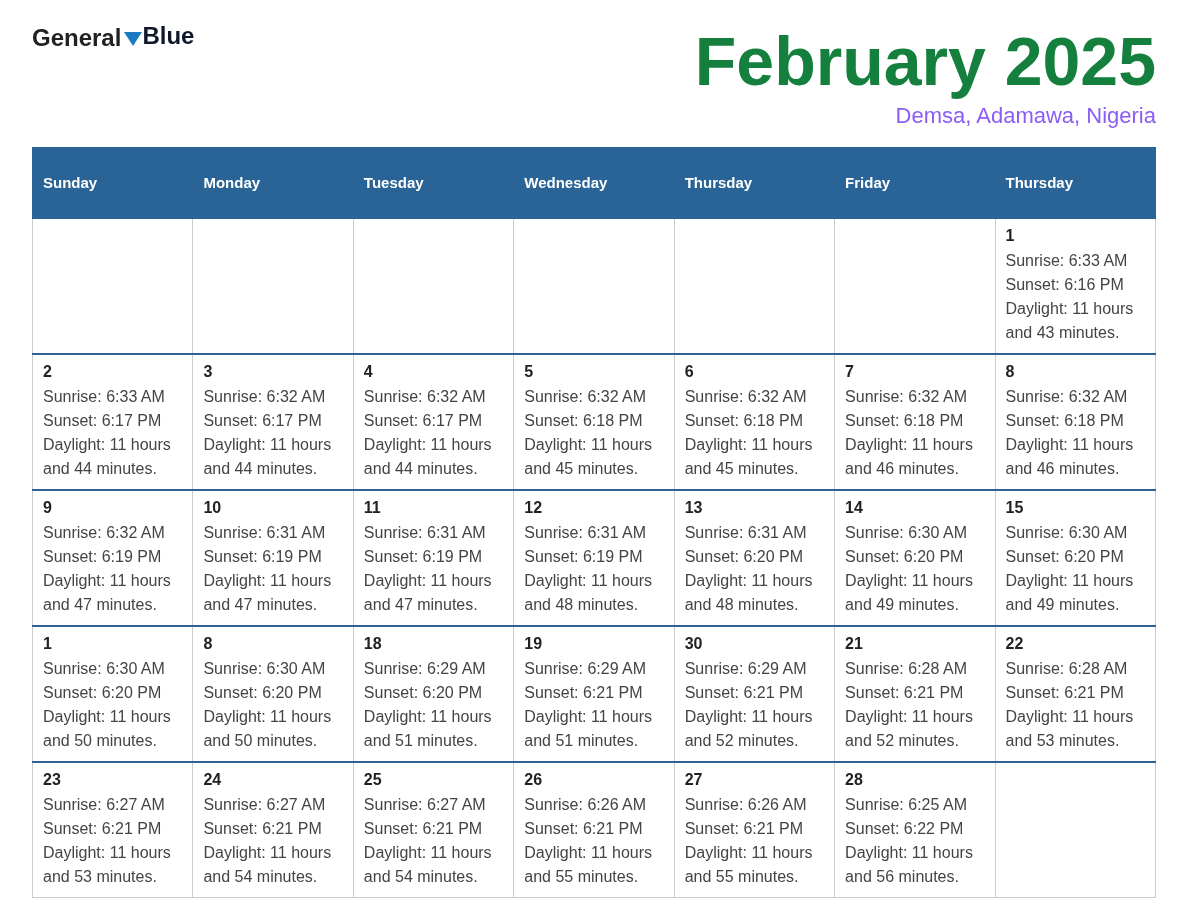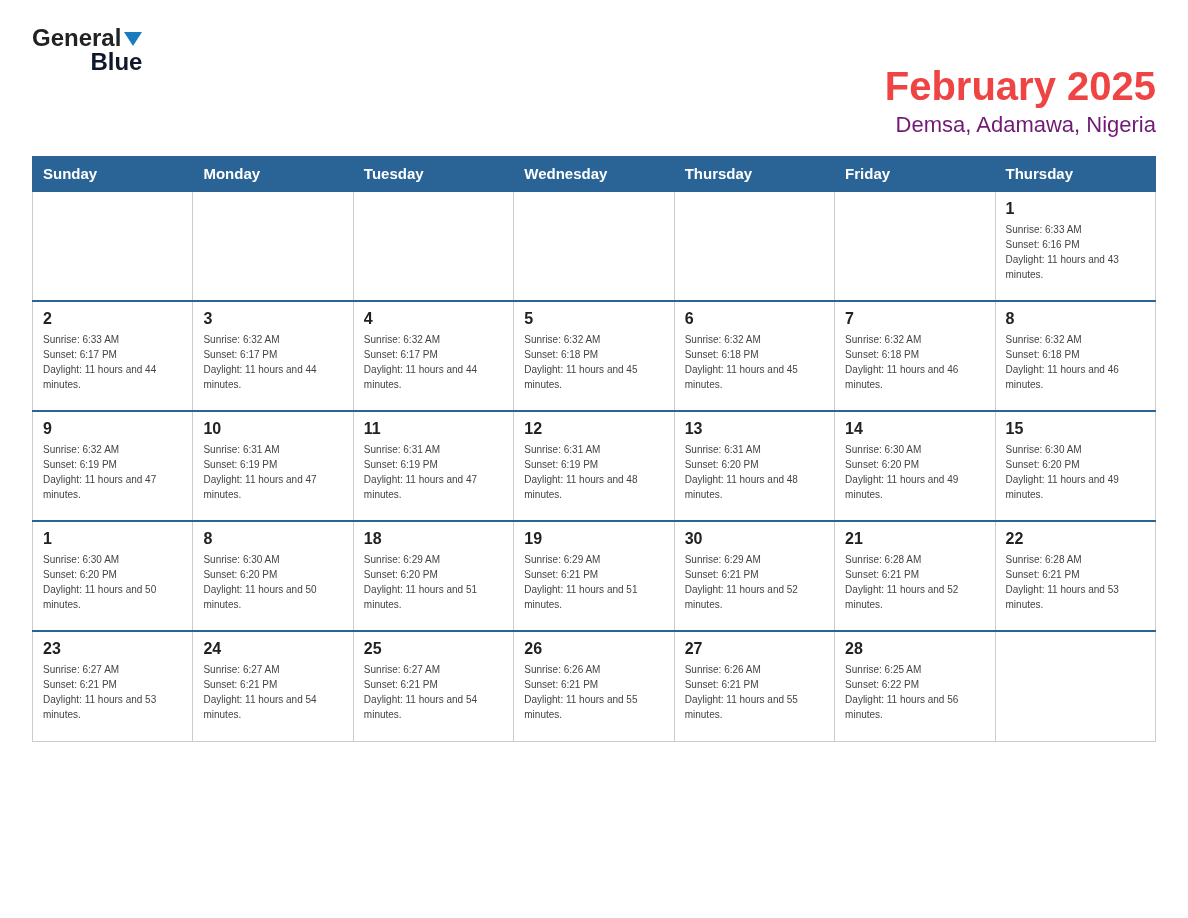--- a/index.html
+++ b/index.html
@@ -12,63 +12,61 @@
       min-height: 918px;
     }
     .header-row {
       display: flex;
       justify-content: space-between;
       align-items: flex-start;
       margin-bottom: 18px;
     }
     .logo-block {
       display: flex;
-      flex-direction: column;
-      align-items: flex-end;
+      align-items: center;
     }
     .logo-line1 {
       display: flex;
       align-items: center;
     }
     .logo-triangle {
       display: inline-block;
       width: 0;
       height: 0;
       border-left: 9px solid transparent;
       border-right: 9px solid transparent;
       border-top: 14px solid #1a7bbf;
       margin-left: 3px;
       margin-bottom: -2px;
     }
     .title-block {
       text-align: right;
     }
     .calendar-title {
-      font-size: 40px;
+      font-size: 68px;
       font-weight: bold;
-      color: #ef4444;
+      color: #15803d;
       line-height: 1.1;
-      margin-top: 40px;
     }
     .calendar-subtitle {
       font-size: 22px;
-      color: #701a75;
+      color: #8b5cf6;
       margin-top: 4px;
     }
     .calendar-table {
       width: 100%;
       border-collapse: collapse;
       table-layout: fixed;
     }
     .calendar-table th {
       background-color: #2a6496;
       color: #fff;
       font-size: 15px;
       font-weight: bold;
-      padding: 8px 10px;
+      padding: 26px 10px;
       text-align: left;
       border: 1px solid #2a6496;
     }
     .calendar-table td {
       vertical-align: top;
       padding: 8px 10px;
       border: 1px solid #ccc;
       min-height: 90px;
       height: 110px;
       font-size: 12.5px;
@@ -79,21 +77,21 @@
       border-top: 2px solid #2a6496;
     }
     .day-number {
       font-size: 16px;
       font-weight: bold;
       color: #222;
       margin-bottom: 4px;
       display: block;
     }
     .day-info {
-      font-size: 10px;
+      font-size: 16px;
       color: #444;
       line-height: 1.5;
     }
     .empty-cell {
       background: #f9f9f9;
     }
     .week-row td {
       border-top: 2px solid #2a6496;
     }
   </style>

